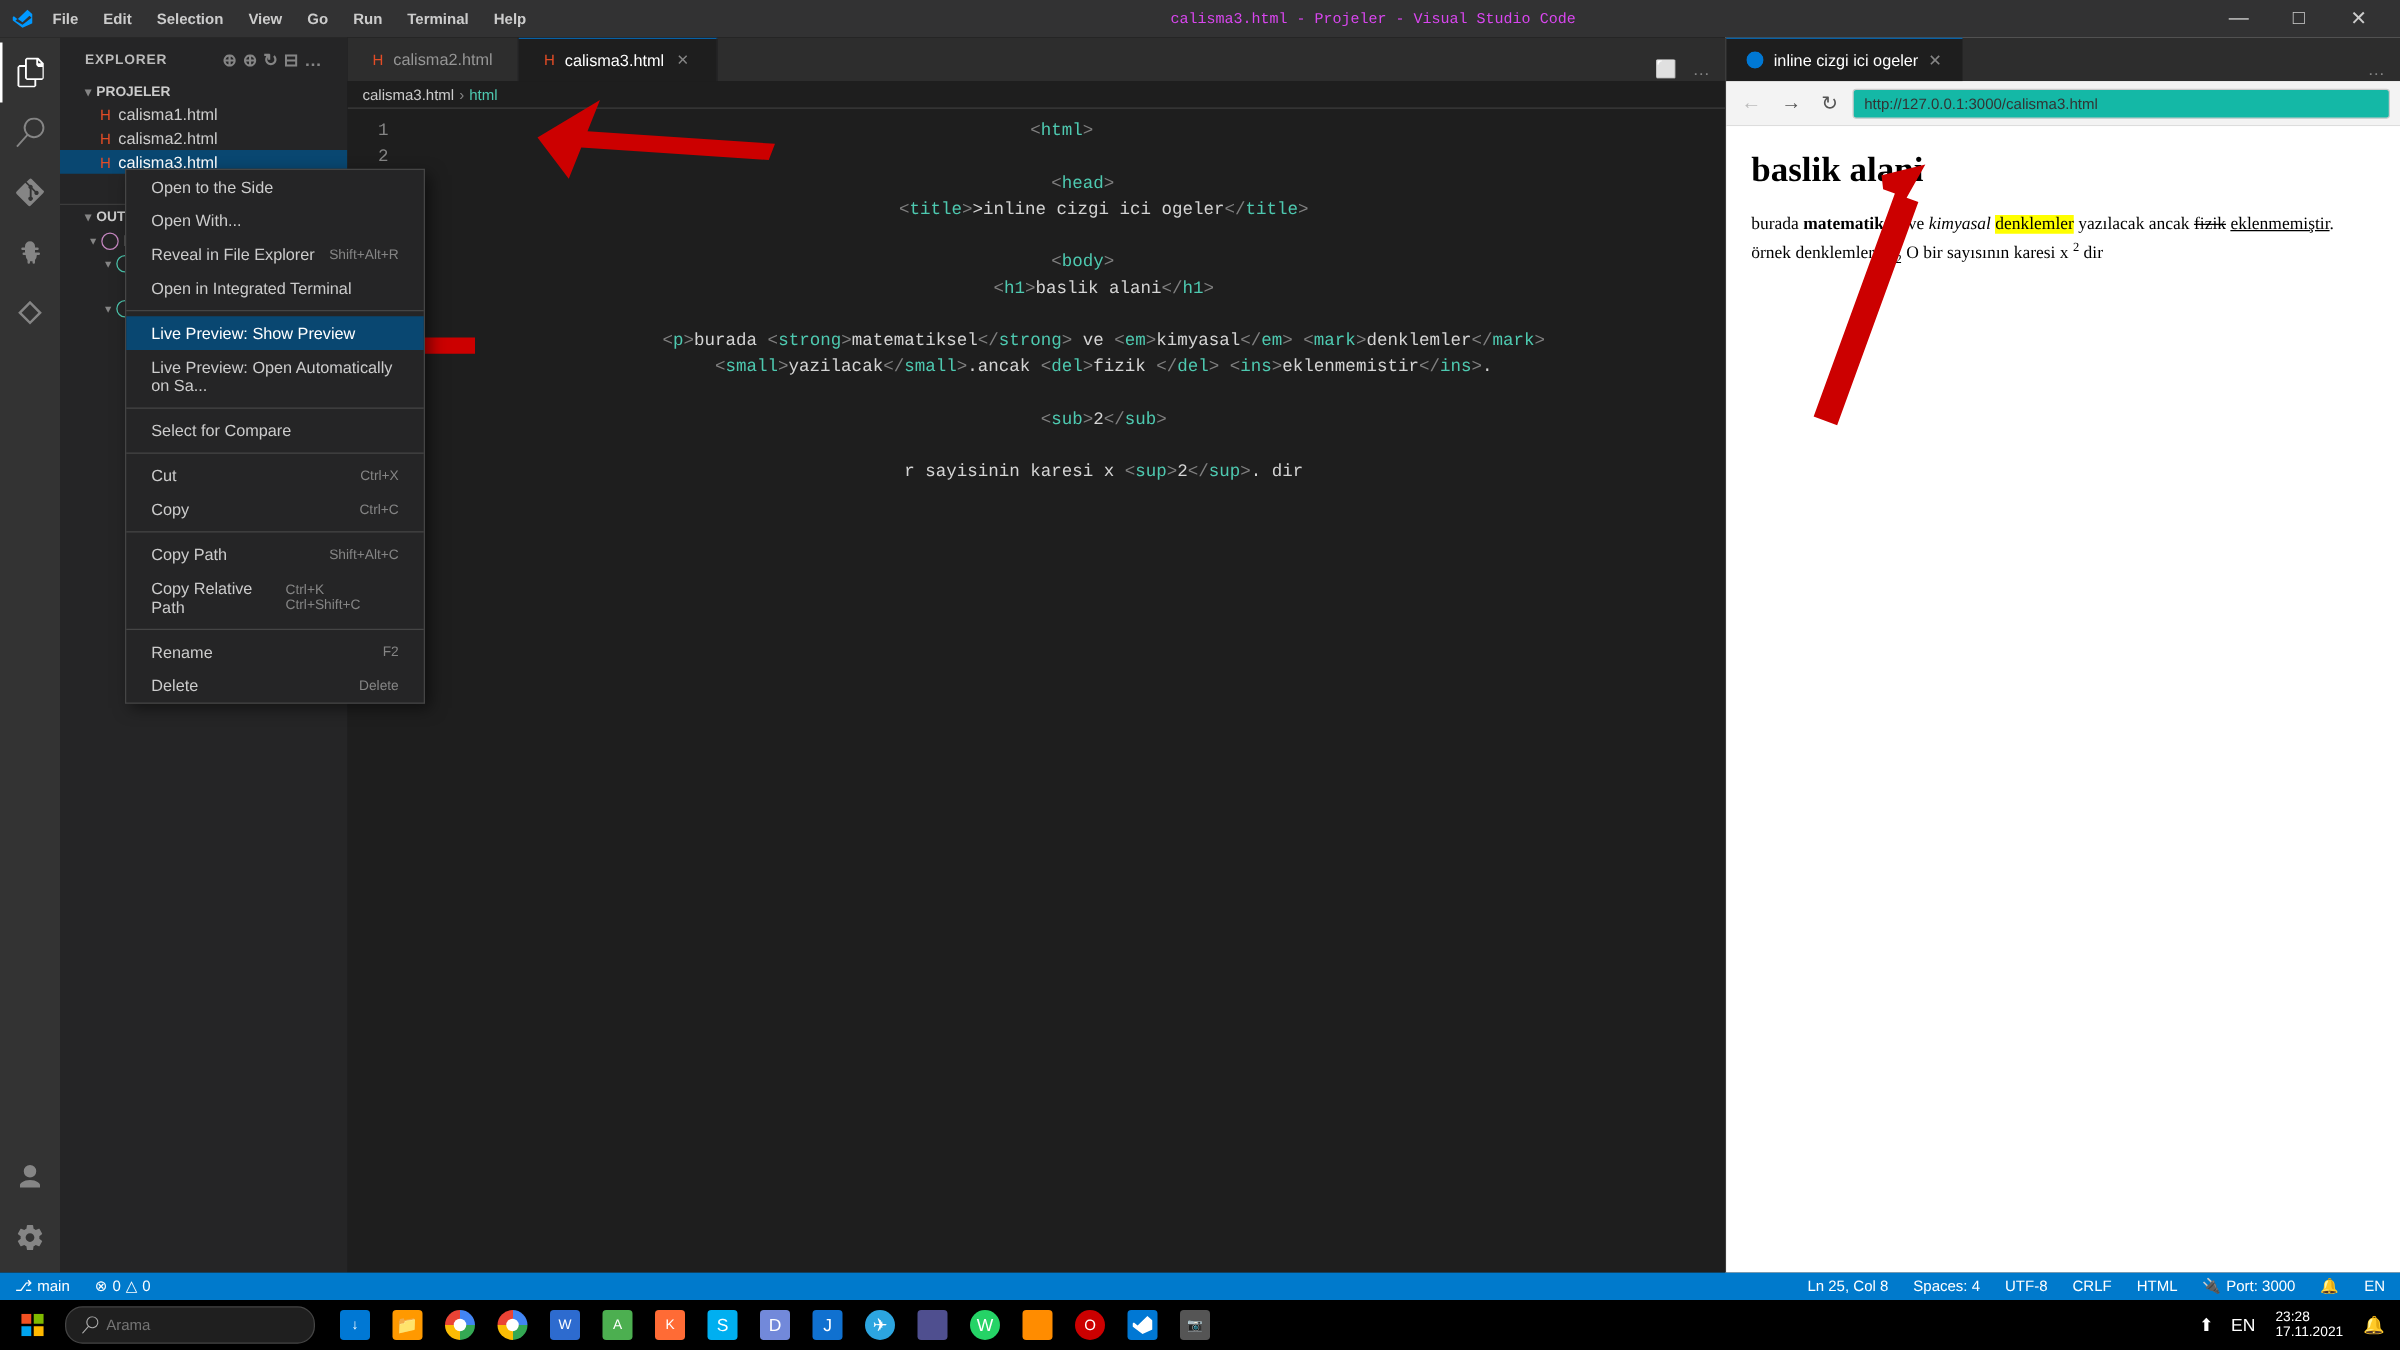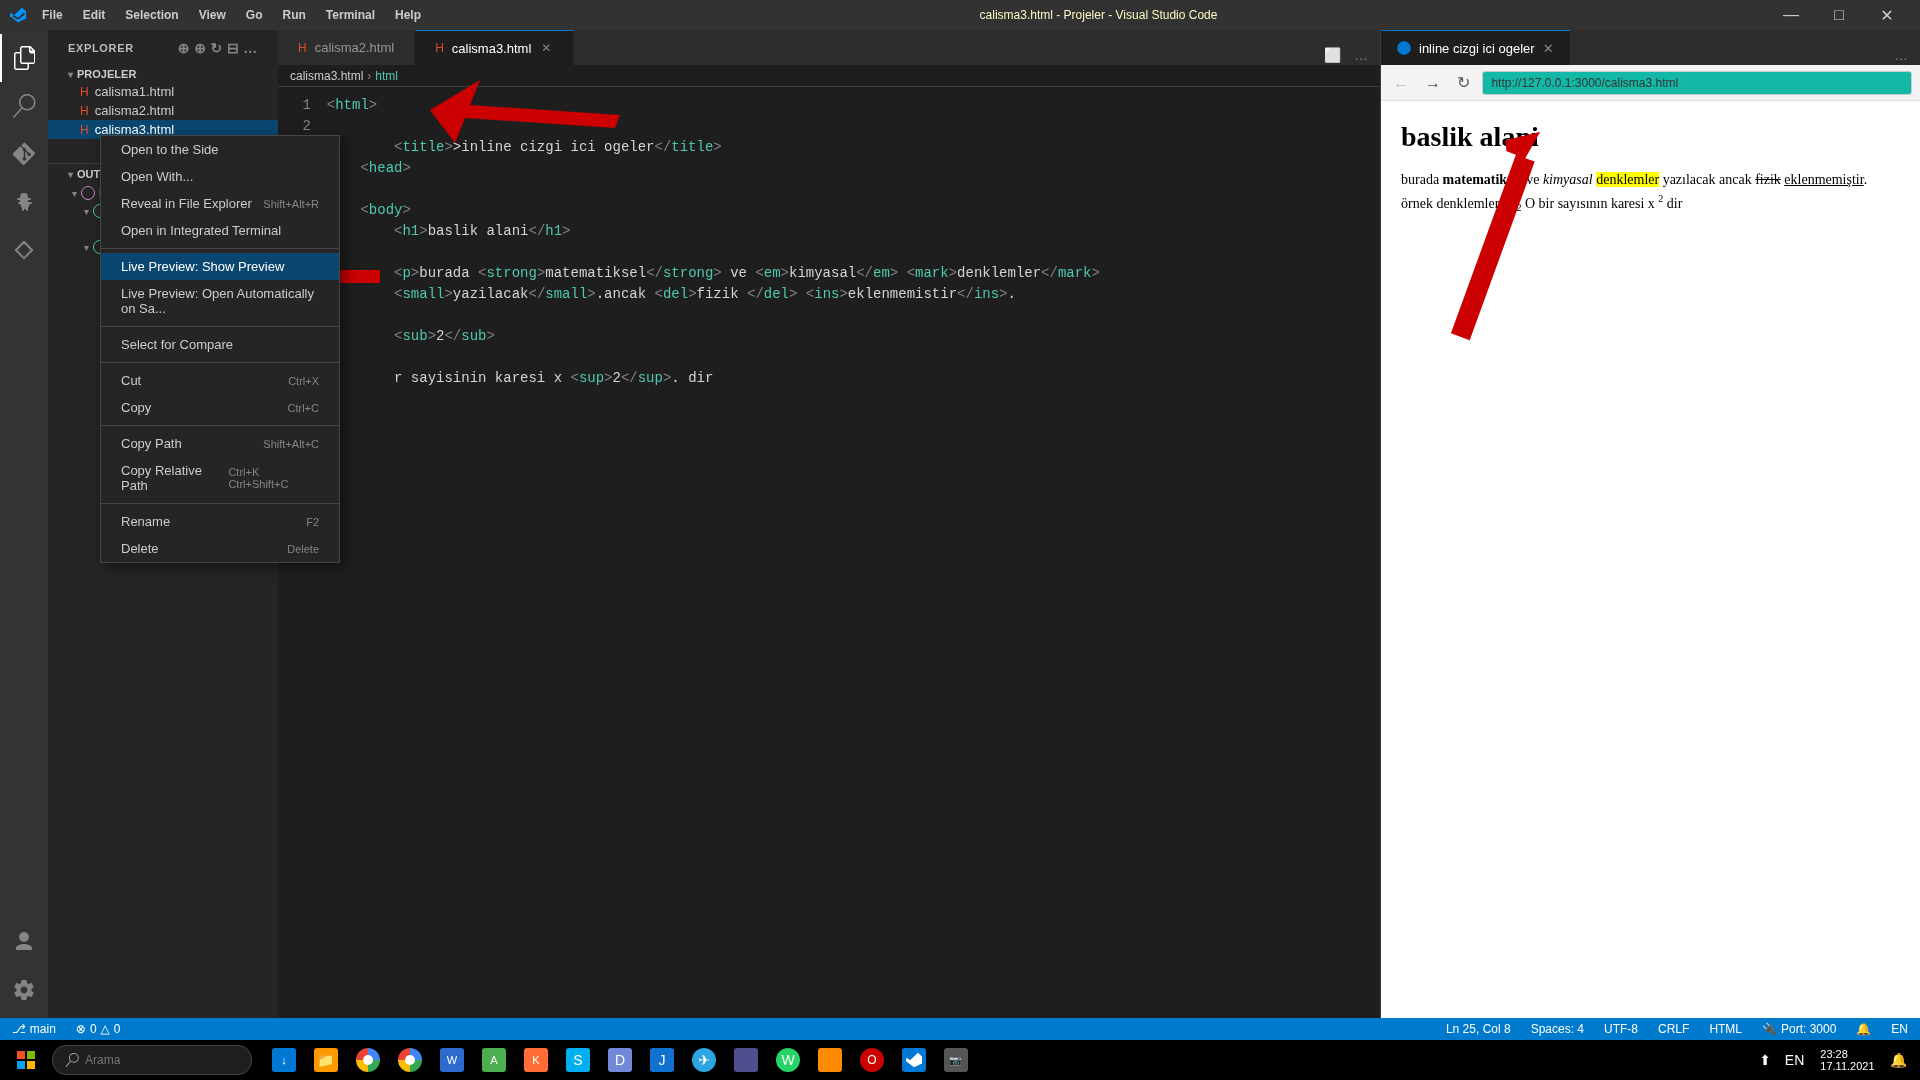--- a/index.html
+++ b/index.html
@@ -13,21 +13,21 @@
       align-items: center;
       justify-content: space-between;
       padding: 0 10px;
       font-size: 12px;
       color: #cccccc;
       flex-shrink: 0;
     }
     .titlebar-left { display: flex; align-items: center; gap: 8px; font-weight: bold; }
     .titlebar-menu { display: flex; gap: 4px; }
     .titlebar-menu span { padding: 2px 8px; cursor: pointer; font-size: 12px; }
-    .titlebar-center { font-size: 12px; color: #fef9c3; }
+    .titlebar-center { font-size: 12px; color: #d946ef; font-family: Liberation Mono, monospace; }
     .titlebar-right { display: flex; gap: 2px; }
     .titlebar-btn { width: 46px; height: 30px; display: flex; align-items: center; justify-content: center; cursor: pointer; font-size: 16px; color: #cccccc; }
 
     
     .activity-bar {
       width: 48px;
       background: #333333;
       display: flex;
       flex-direction: column;
       align-items: center;
@@ -186,20 +186,21 @@
       text-align: right;
       user-select: none;
       min-width: 40px;
       line-height: 21px;
     }
     .code-content {
       padding: 8px 8px;
       line-height: 21px;
       flex: 1;
       overflow: auto;
+      text-align: center;
     }
     .code-line { white-space: pre; }
     .tag { color: #4ec9b0; }
     .text-content { color: #d4d4d4; }
     .punctuation { color: #808080; }
 
     
     .preview-panel {
       width: 540px;
       background: #ffffff;
@@ -566,22 +567,22 @@
         <div>10</div>
         <div>11</div>
         <div>12</div>
         <div>13</div>
         <div>14</div>
         <div>15</div>
       </div>
       <div class="code-content">
         <div class="code-line"><span class="punctuation">&lt;</span><span class="tag">html</span><span class="punctuation">&gt;</span></div>
         <div class="code-line">&nbsp;</div>
+        <div class="code-line">    <span class="punctuation">&lt;</span><span class="tag">head</span><span class="punctuation">&gt;</span></div>
         <div class="code-line">        <span class="punctuation">&lt;</span><span class="tag">title</span><span class="punctuation">&gt;</span><span class="text-content">&gt;inline cizgi ici ogeler</span><span class="punctuation">&lt;/</span><span class="tag">title</span><span class="punctuation">&gt;</span></div>
-        <div class="code-line">    <span class="punctuation">&lt;</span><span class="tag">head</span><span class="punctuation">&gt;</span></div>
         <div class="code-line">&nbsp;</div>
         <div class="code-line">    <span class="punctuation">&lt;</span><span class="tag">body</span><span class="punctuation">&gt;</span></div>
         <div class="code-line">        <span class="punctuation">&lt;</span><span class="tag">h1</span><span class="punctuation">&gt;</span><span class="text-content">baslik alani</span><span class="punctuation">&lt;/</span><span class="tag">h1</span><span class="punctuation">&gt;</span></div>
         <div class="code-line">&nbsp;</div>
         <div class="code-line">        <span class="punctuation">&lt;</span><span class="tag">p</span><span class="punctuation">&gt;</span><span class="text-content">burada </span><span class="punctuation">&lt;</span><span class="tag">strong</span><span class="punctuation">&gt;</span><span class="text-content">matematiksel</span><span class="punctuation">&lt;/</span><span class="tag">strong</span><span class="punctuation">&gt;</span><span class="text-content"> ve </span><span class="punctuation">&lt;</span><span class="tag">em</span><span class="punctuation">&gt;</span><span class="text-content">kimyasal</span><span class="punctuation">&lt;/</span><span class="tag">em</span><span class="punctuation">&gt;</span><span class="text-content"> </span><span class="punctuation">&lt;</span><span class="tag">mark</span><span class="punctuation">&gt;</span><span class="text-content">denklemler</span><span class="punctuation">&lt;/</span><span class="tag">mark</span><span class="punctuation">&gt;</span></div>
         <div class="code-line">        <span class="punctuation">&lt;</span><span class="tag">small</span><span class="punctuation">&gt;</span><span class="text-content">yazilacak</span><span class="punctuation">&lt;/</span><span class="tag">small</span><span class="punctuation">&gt;</span><span class="text-content">.ancak </span><span class="punctuation">&lt;</span><span class="tag">del</span><span class="punctuation">&gt;</span><span class="text-content">fizik </span><span class="punctuation">&lt;/</span><span class="tag">del</span><span class="punctuation">&gt;</span><span class="text-content"> </span><span class="punctuation">&lt;</span><span class="tag">ins</span><span class="punctuation">&gt;</span><span class="text-content">eklenmemistir</span><span class="punctuation">&lt;/</span><span class="tag">ins</span><span class="punctuation">&gt;</span><span class="text-content">.</span></div>
         <div class="code-line">&nbsp;</div>
         <div class="code-line">        <span class="punctuation">&lt;</span><span class="tag">sub</span><span class="punctuation">&gt;</span><span class="text-content">2</span><span class="punctuation">&lt;/</span><span class="tag">sub</span><span class="punctuation">&gt;</span></div>
         <div class="code-line">&nbsp;</div>
         <div class="code-line">        <span class="text-content">r sayisinin karesi x </span><span class="punctuation">&lt;</span><span class="tag">sup</span><span class="punctuation">&gt;</span><span class="text-content">2</span><span class="punctuation">&lt;/</span><span class="tag">sup</span><span class="punctuation">&gt;</span><span class="text-content">. dir</span></div>

